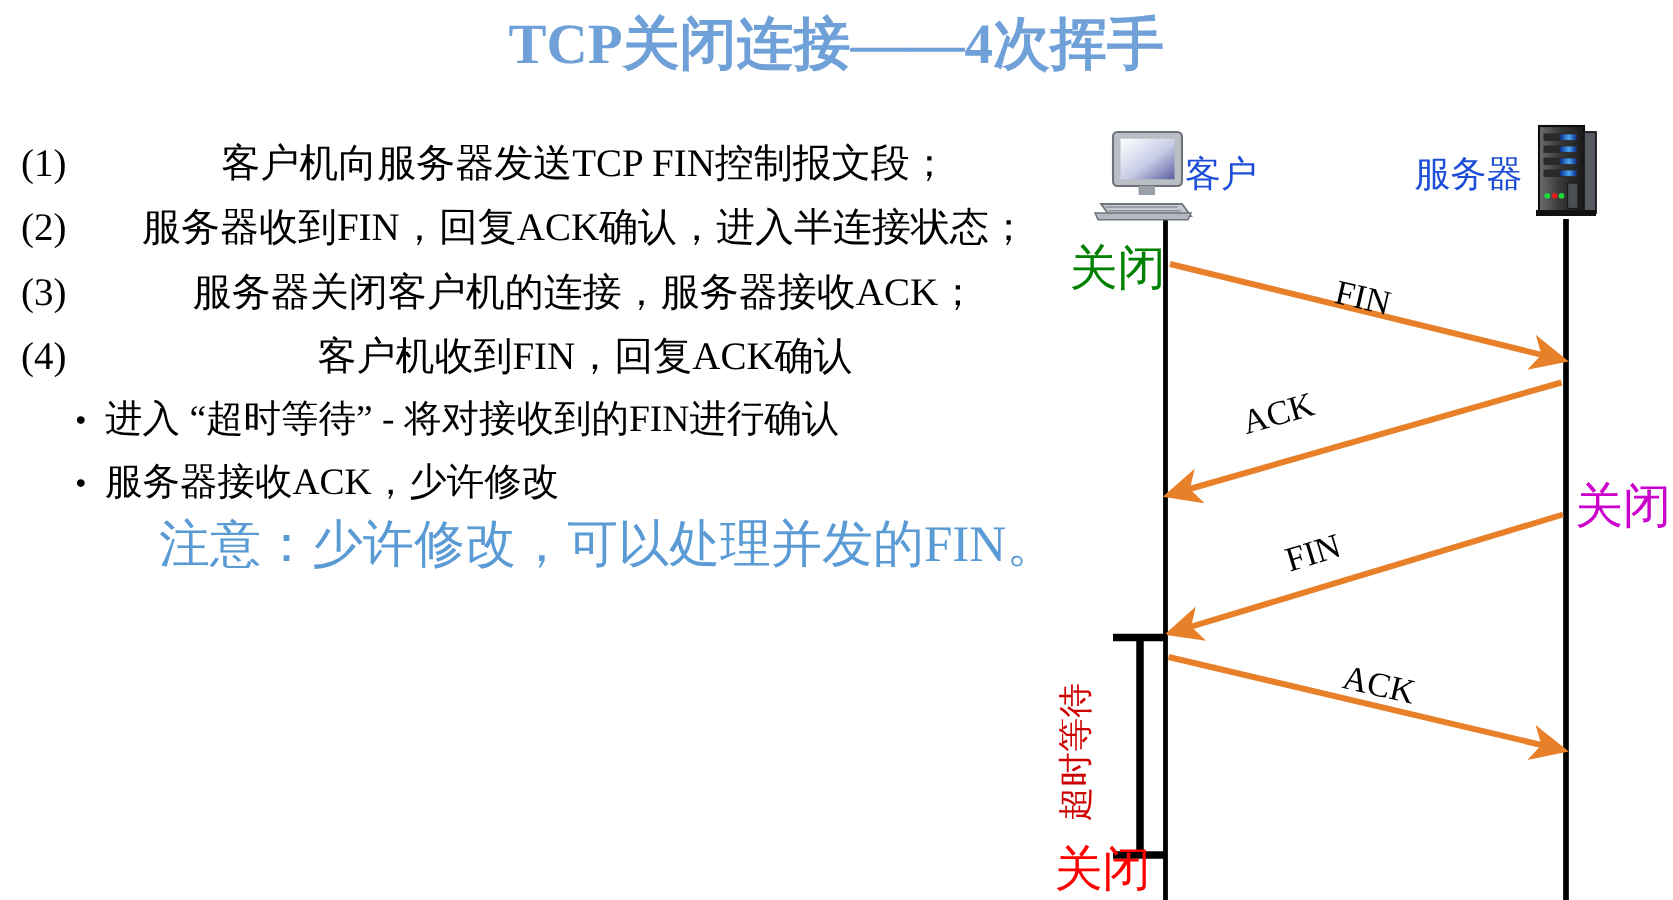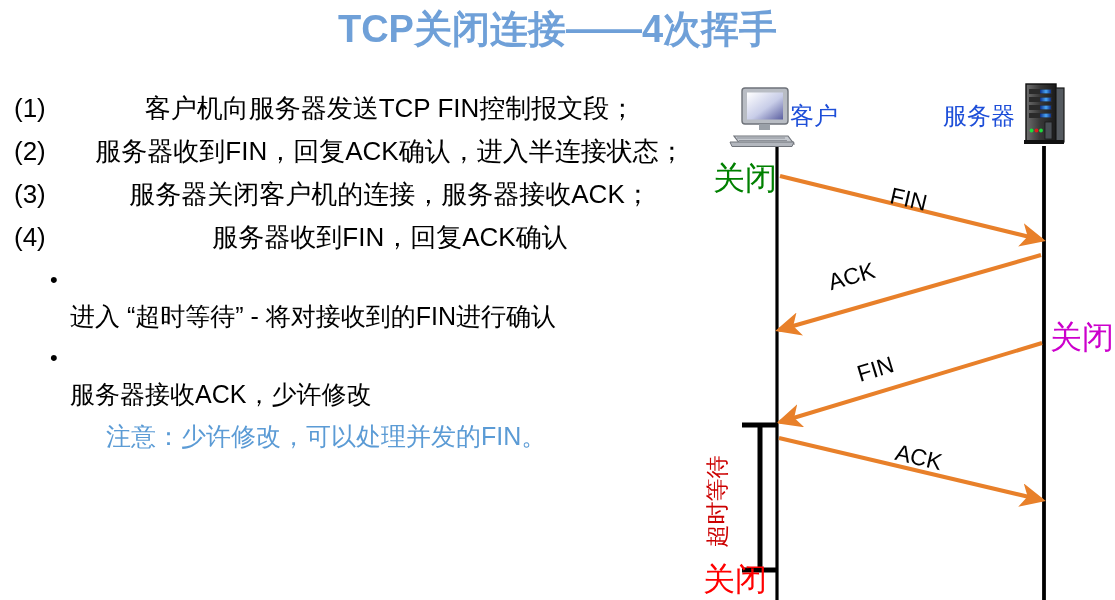--- a/index.html
+++ b/index.html
@@ -6,21 +6,21 @@
     margin: 0;
     padding: 0;
     background: #ffffff;
   }
   #page {
     position: relative;
     width: 1115px;
     height: 600px;
     background: #ffffff;
     overflow: hidden;
-    font-family: Liberation Sans, sans-serif;
+    font-family: Liberation Serif, serif;
   }
 
   
   #title {
     position: absolute;
     left: 0;
     top: 4px;
     width: 1115px;
     text-align: center;
     font-size: 38px;
@@ -64,24 +64,23 @@
     margin-bottom: 2px;
   }
   .sub .dot {
     flex: 0 0 auto;
     width: 20px;
     font-size: 22px;
     line-height: 40px;
   }
   .sub .body {
     flex: 1 1 auto;
-    margin-top: 36px;
   }
   .note {
-    font-size: 25px;
+    font-size: 34px;
     line-height: 40px;
     color: #5b9bd5;
     margin-left: 92px;
   }
 
   
   #diagram {
     position: absolute;
     left: 690px;
     top: 78px;
@@ -158,21 +157,21 @@
       <span class="body">服务器收到FIN，回复ACK确认，进入半连接状态；</span>
     </div>
 
     <div class="li">
       <span class="marker">(3)</span>
       <span class="body">服务器关闭客户机的连接，服务器接收ACK；</span>
     </div>
 
     <div class="li">
       <span class="marker">(4)</span>
-      <span class="body">服务器收到FIN，回复ACK确认</span>
+      <span class="body">客户机收到FIN，回复ACK确认</span>
     </div>
 
     <div class="sub">
       <span class="dot">•</span>
       <span class="body">进入 “超时等待” - 将对接收到的FIN进行确认</span>
     </div>
 
     <div class="sub">
       <span class="dot">•</span>
       <span class="body">服务器接收ACK，少许修改</span>

